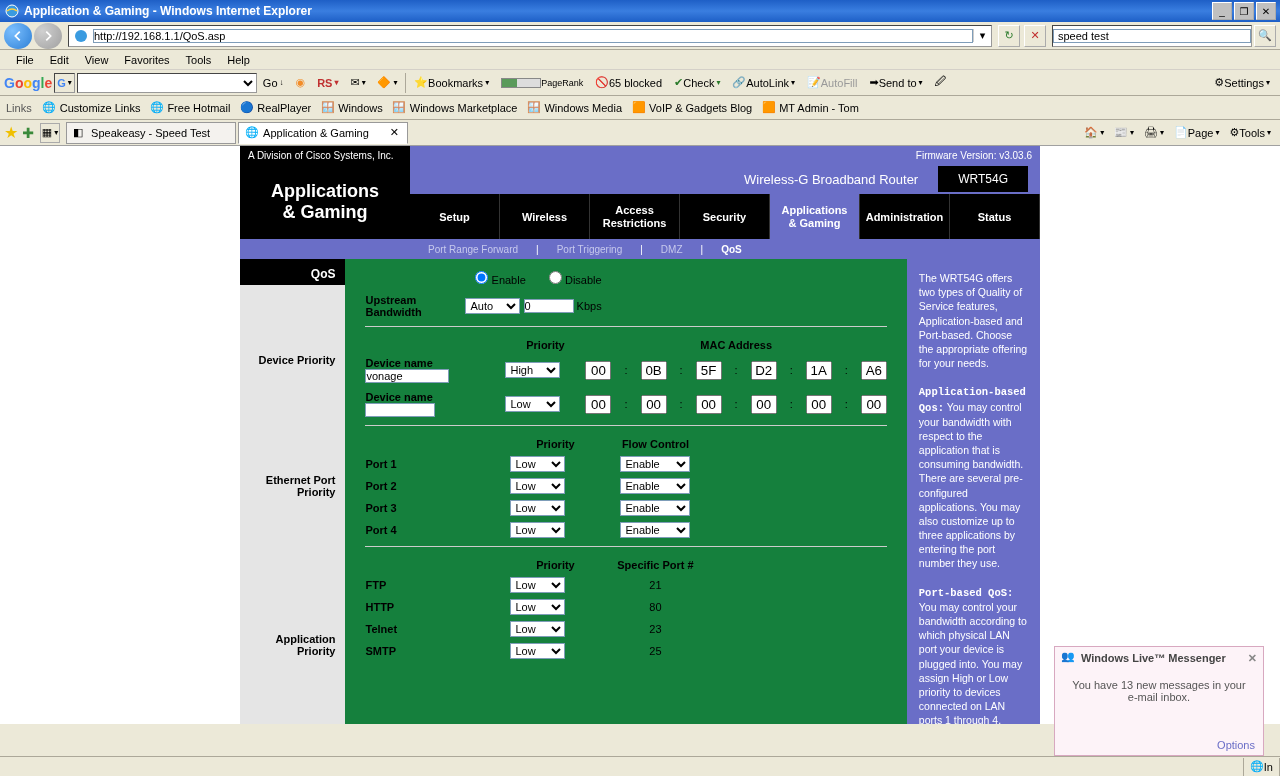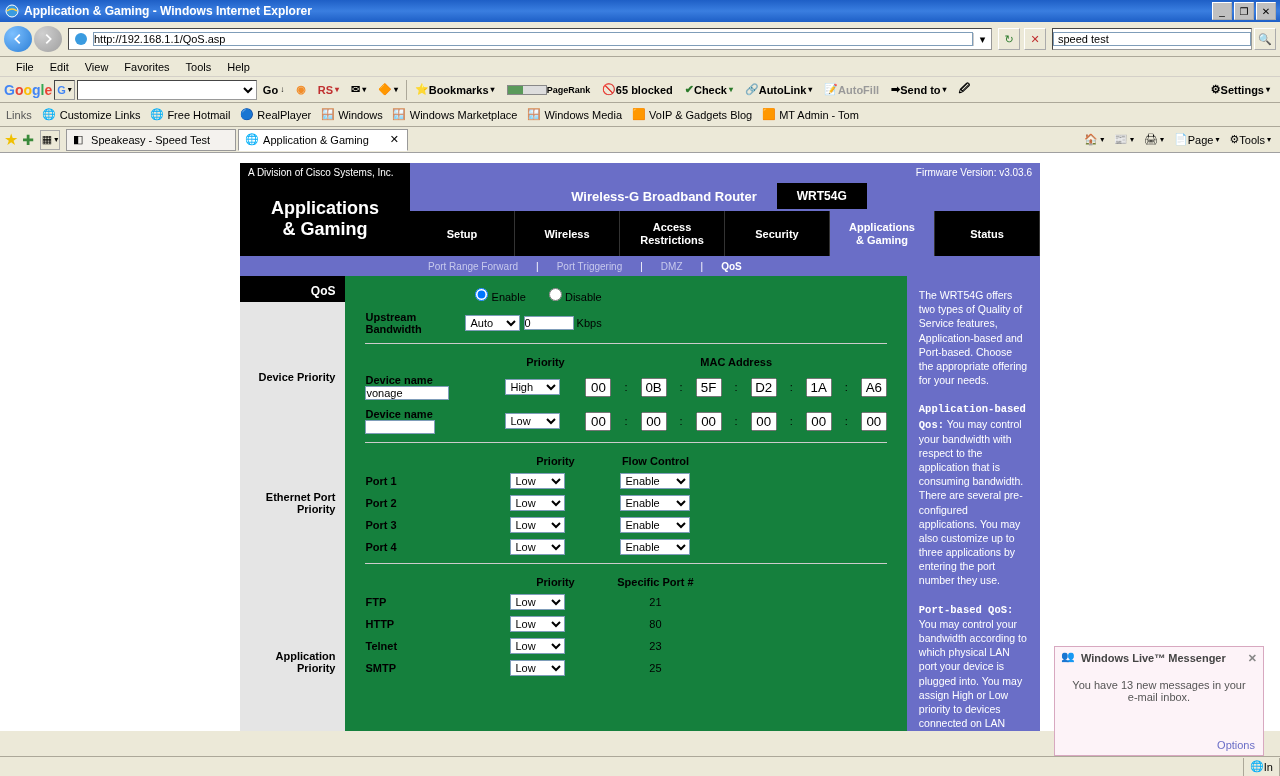--- a/index.html
+++ b/index.html
@@ -5,21 +5,21 @@
 * { margin: 0; padding: 0; box-sizing: border-box; font-family: Tahoma, Arial, sans-serif; }
 body { background: #ece9d8; font-size: 11px; overflow: hidden; }
 
 
 .titlebar { height: 22px; background: linear-gradient(to bottom, #1e5fc6, #3a7ee0, #1e5fc6); color: #fff; display: flex; align-items: center; padding: 0 4px; font-size: 12px; }
 .titlebar .ie-icon { width: 16px; height: 16px; margin-right: 4px; display: inline-flex; align-items: center; justify-content: center; }
 .titlebar .caption { flex: 1; font-weight: bold; }
 .titlebar .winbtn { width: 20px; height: 18px; background: #c0c0c0; border: 1px outset #fff; margin-left: 2px; font-size: 10px; display: flex; align-items: center; justify-content: center; color: #000; cursor: pointer; }
 
 
-.navrow { height: 35px; background: #ece9d8; display: flex; align-items: center; padding: 2px 4px; border-bottom: 1px solid #aca899; }
+.navrow { height: 28px; background: #ece9d8; display: flex; align-items: center; padding: 2px 4px; border-bottom: 1px solid #aca899; }
 .navbtn-back, .navbtn-fwd { width: 28px; height: 26px; border-radius: 50%; display: flex; align-items: center; justify-content: center; margin-right: 2px; cursor: pointer; }
 .navbtn-back { background: radial-gradient(circle at 30% 30%, #7cc0ff, #2d7fd6); }
 .navbtn-fwd { background: radial-gradient(circle at 30% 30%, #d0d0d0, #a0a0a0); }
 .navbtn-back svg, .navbtn-fwd svg { width: 14px; height: 14px; }
 .addr-wrap { flex: 1; display: flex; align-items: center; border: 1px inset #999; background: #fff; height: 22px; margin: 0 4px; }
 .addr-wrap .page-icon { width: 16px; height: 16px; margin: 0 4px; }
 .addr-wrap input { border: none; flex: 1; font-size: 11px; outline: none; }
 .addr-dd { width: 18px; text-align: center; border-left: 1px solid #ccc; cursor: pointer; }
 .sq-btn { width: 22px; height: 22px; border: 1px outset #fff; background: #ece9d8; margin: 0 2px; display: flex; align-items: center; justify-content: center; cursor: pointer; }
 .search-wrap { width: 200px; display: flex; align-items: center; border: 1px inset #999; background: #fff; height: 22px; margin-left: 4px; }
@@ -28,21 +28,21 @@
 
 
 .menubar { height: 20px; background: #ece9d8; display: flex; align-items: center; padding: 0 8px; border-bottom: 1px solid #d4d0c8; }
 .menubar span { padding: 2px 8px; cursor: pointer; }
 
 
 .gbar { height: 26px; background: #ece9d8; display: flex; align-items: center; padding: 0 4px; border-bottom: 1px solid #aca899; font-size: 11px; }
 .gbar .glogo { font-size: 14px; font-weight: bold; margin-right: 2px; }
 .gbar .gl-b { color: #4285f4; } .gbar .gl-r { color: #ea4335; } .gbar .gl-y { color: #fbbc05; } .gbar .gl-g { color: #34a853; }
 .gbar .gsel { width: 180px; height: 20px; border: 1px inset #999; background: #fff; }
-.gbar .tb-item { display: flex; align-items: center; padding: 0 6px; height: 22px; cursor: pointer; white-space: nowrap; font-weight: bold; }
+.gbar .tb-item { display: flex; align-items: center; padding: 0 6px; height: 22px; cursor: pointer; white-space: nowrap; }
 .gbar .tb-sep { width: 1px; height: 20px; background: #aca899; margin: 0 2px; }
 .tb-dd { font-size: 8px; margin-left: 2px; }
 
 
 .linksbar { height: 24px; background: #ece9d8; display: flex; align-items: center; padding: 0 6px; border-bottom: 1px solid #aca899; font-size: 11px; }
 .linksbar .lbl { color: #555; margin-right: 6px; }
 .linksbar .link { display: flex; align-items: center; padding: 0 5px; cursor: pointer; }
 .linksbar .link .fav { width: 14px; height: 14px; margin-right: 3px; }
 
 
@@ -52,32 +52,32 @@
 .tabsrow .qbtn { width: 20px; height: 20px; border: 1px solid #aaa; margin-right: 6px; display: flex; align-items: center; justify-content: center; cursor: pointer; }
 .tab { height: 22px; border: 1px solid #999; background: #f4f2ee; display: flex; align-items: center; padding: 0 6px; margin-right: 2px; font-size: 11px; cursor: pointer; min-width: 170px; }
 .tab.active { background: #fff; border-bottom: 1px solid #fff; font-weight: normal; }
 .tab .tico { width: 14px; height: 14px; margin-right: 4px; }
 .tab .tclose { margin-left: auto; cursor: pointer; padding: 0 2px;}
 .tabs-right { margin-left: auto; display: flex; align-items: center; }
 .tabs-right .ritem { display: flex; align-items: center; padding: 0 5px; height: 22px; cursor: pointer; }
 
 
 .content { height: 578px; background: #fff; overflow-y: scroll; position: relative; }
-.router-page { width: 800px; margin: 10px auto; }
+.router-page { width: 800px; margin: 0 auto; }
 
 
 .cisco-strip { background: #000; color: #fff; font-size: 10px; height: 18px; display: flex; align-items: center; padding-left: 8px; position: relative; }
 .cisco-strip::after { content: ""; position: absolute; right: 0; top: 0; bottom: 0; left: 170px; background: #6a6ec7; }
 .cisco-strip .cisco-txt { position: relative; z-index: 1; }
 .cisco-strip .fw { position: absolute; right: 8px; z-index: 2; color: #fff; font-size: 10px; }
 
 .router-header { display: flex; background: #000; height: 75px; }
 .rh-left { width: 170px; background: #000; color: #fff; display: flex; align-items: center; justify-content: center; flex-direction: column; font-size: 18px; font-weight: bold; }
 .rh-right { flex: 1; display: flex; flex-direction: column; }
-.rh-title { height: 30px; background: #6a6ec7; color: #fff; display: flex; align-items: center; justify-content: center; padding-right: 12px; font-size: 13px; font-weight: bold; }
+.rh-title { height: 30px; background: #6a6ec7; color: #fff; display: flex; align-items: center; justify-content: flex-end; padding-right: 12px; font-size: 13px; font-weight: normal; }
 .rh-title .model { background: #000; padding: 6px 20px; margin-left: 20px; font-size: 12px; }
 .rh-tabs { flex: 1; display: flex; background: #000; }
 .rtab { flex: 1; color: #fff; display: flex; align-items: center; justify-content: center; font-size: 11px; font-weight: bold; cursor: pointer; text-align: center; border-right: 1px solid #333; padding: 0 4px; }
 .rtab.active { background: #6a6ec7; }
 .rtab.two-line { line-height: 1.15; }
 
 .subnav { height: 20px; background: #6a6ec7; display: flex; align-items: center; padding-left: 170px; font-size: 10px; color: #c7c9ed; }
 .subnav span { padding: 0 18px; cursor: pointer; }
 .subnav .sep { color: #fff; padding: 0; }
 .subnav .active { color: #fff; font-weight: bold; }
@@ -290,20 +290,21 @@
         <div class="rh-title">
           <span>Wireless-G Broadband Router</span>
           <span class="model">WRT54G</span>
         </div>
         <div class="rh-tabs">
           <div class="rtab">Setup</div>
           <div class="rtab">Wireless</div>
           <div class="rtab two-line">Access<br>Restrictions</div>
           <div class="rtab">Security</div>
           <div class="rtab active two-line">Applications<br>&amp; Gaming</div>
+          <div class="rtab">Administration</div>
           <div class="rtab">Status</div>
         </div>
       </div>
     </div>
     <div class="subnav">
       <span>Port Range Forward</span>
         <span class="sep">|</span>
       <span>Port Triggering</span>
         <span class="sep">|</span>
       <span>DMZ</span>

